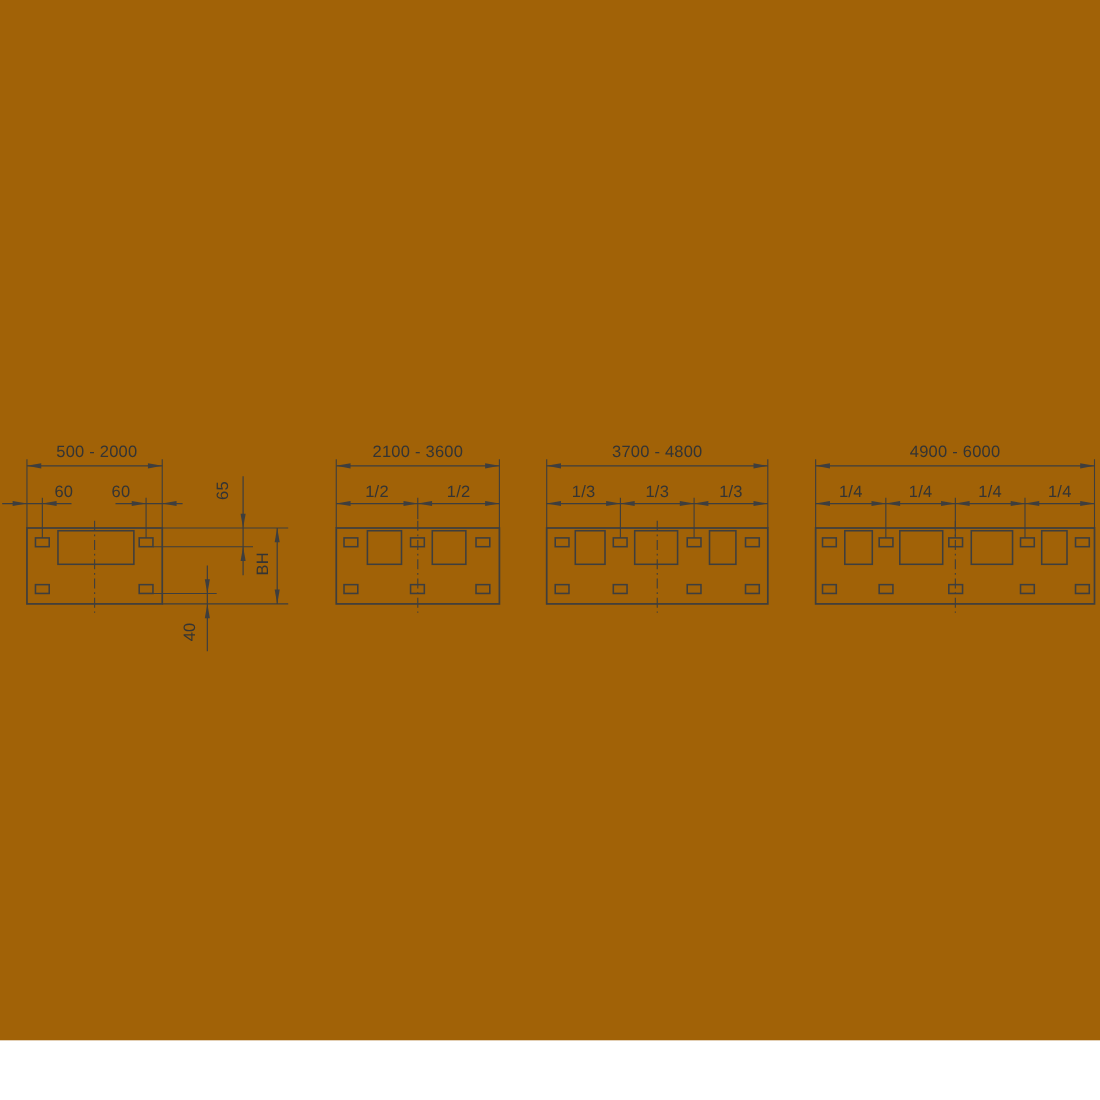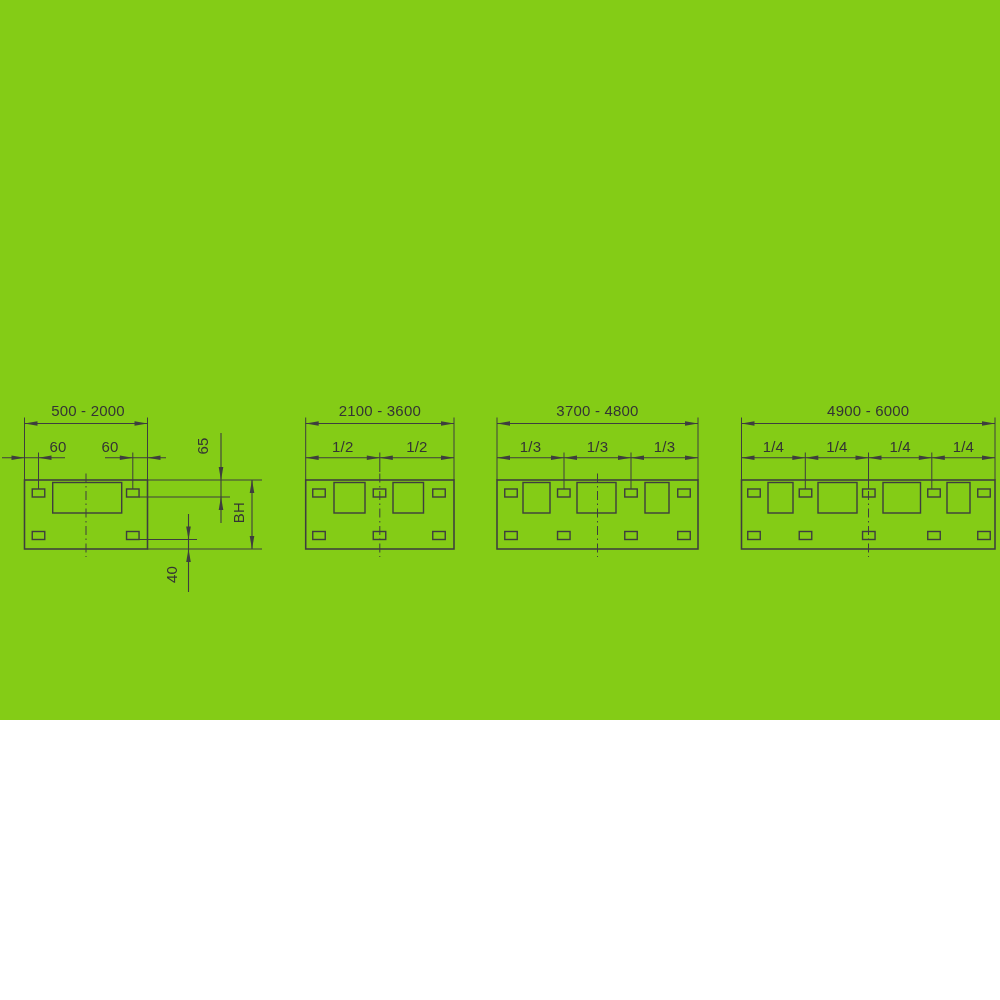--- a/index.html
+++ b/index.html
@@ -1,16 +1,16 @@
 <!DOCTYPE html>
 <html><head>
 <meta charset="utf-8">
 <style>
   html,body{margin:0;padding:0;background:#ffffff;}
-  .stage{margin:0;width:1000px;height:720px;position:relative;background:#84cc16;overflow:hidden;}
+  .stage{margin:0;width:1000px;height:946px;position:relative;background:#a16207;overflow:hidden;}
   svg{display:block;}
   text{font-family:"Liberation Sans","DejaVu Sans",sans-serif;letter-spacing:.2px;}
 </style>
 </head>
 <body>
 
 <figure class="stage">
   <svg id="drawing" width="1000" height="1000" viewBox="0 0 1000 1000">
       <g>
         <rect x="24.5" y="480" width="123" height="69" fill="none" stroke="#3e3e3e" stroke-width="1.55"></rect>

